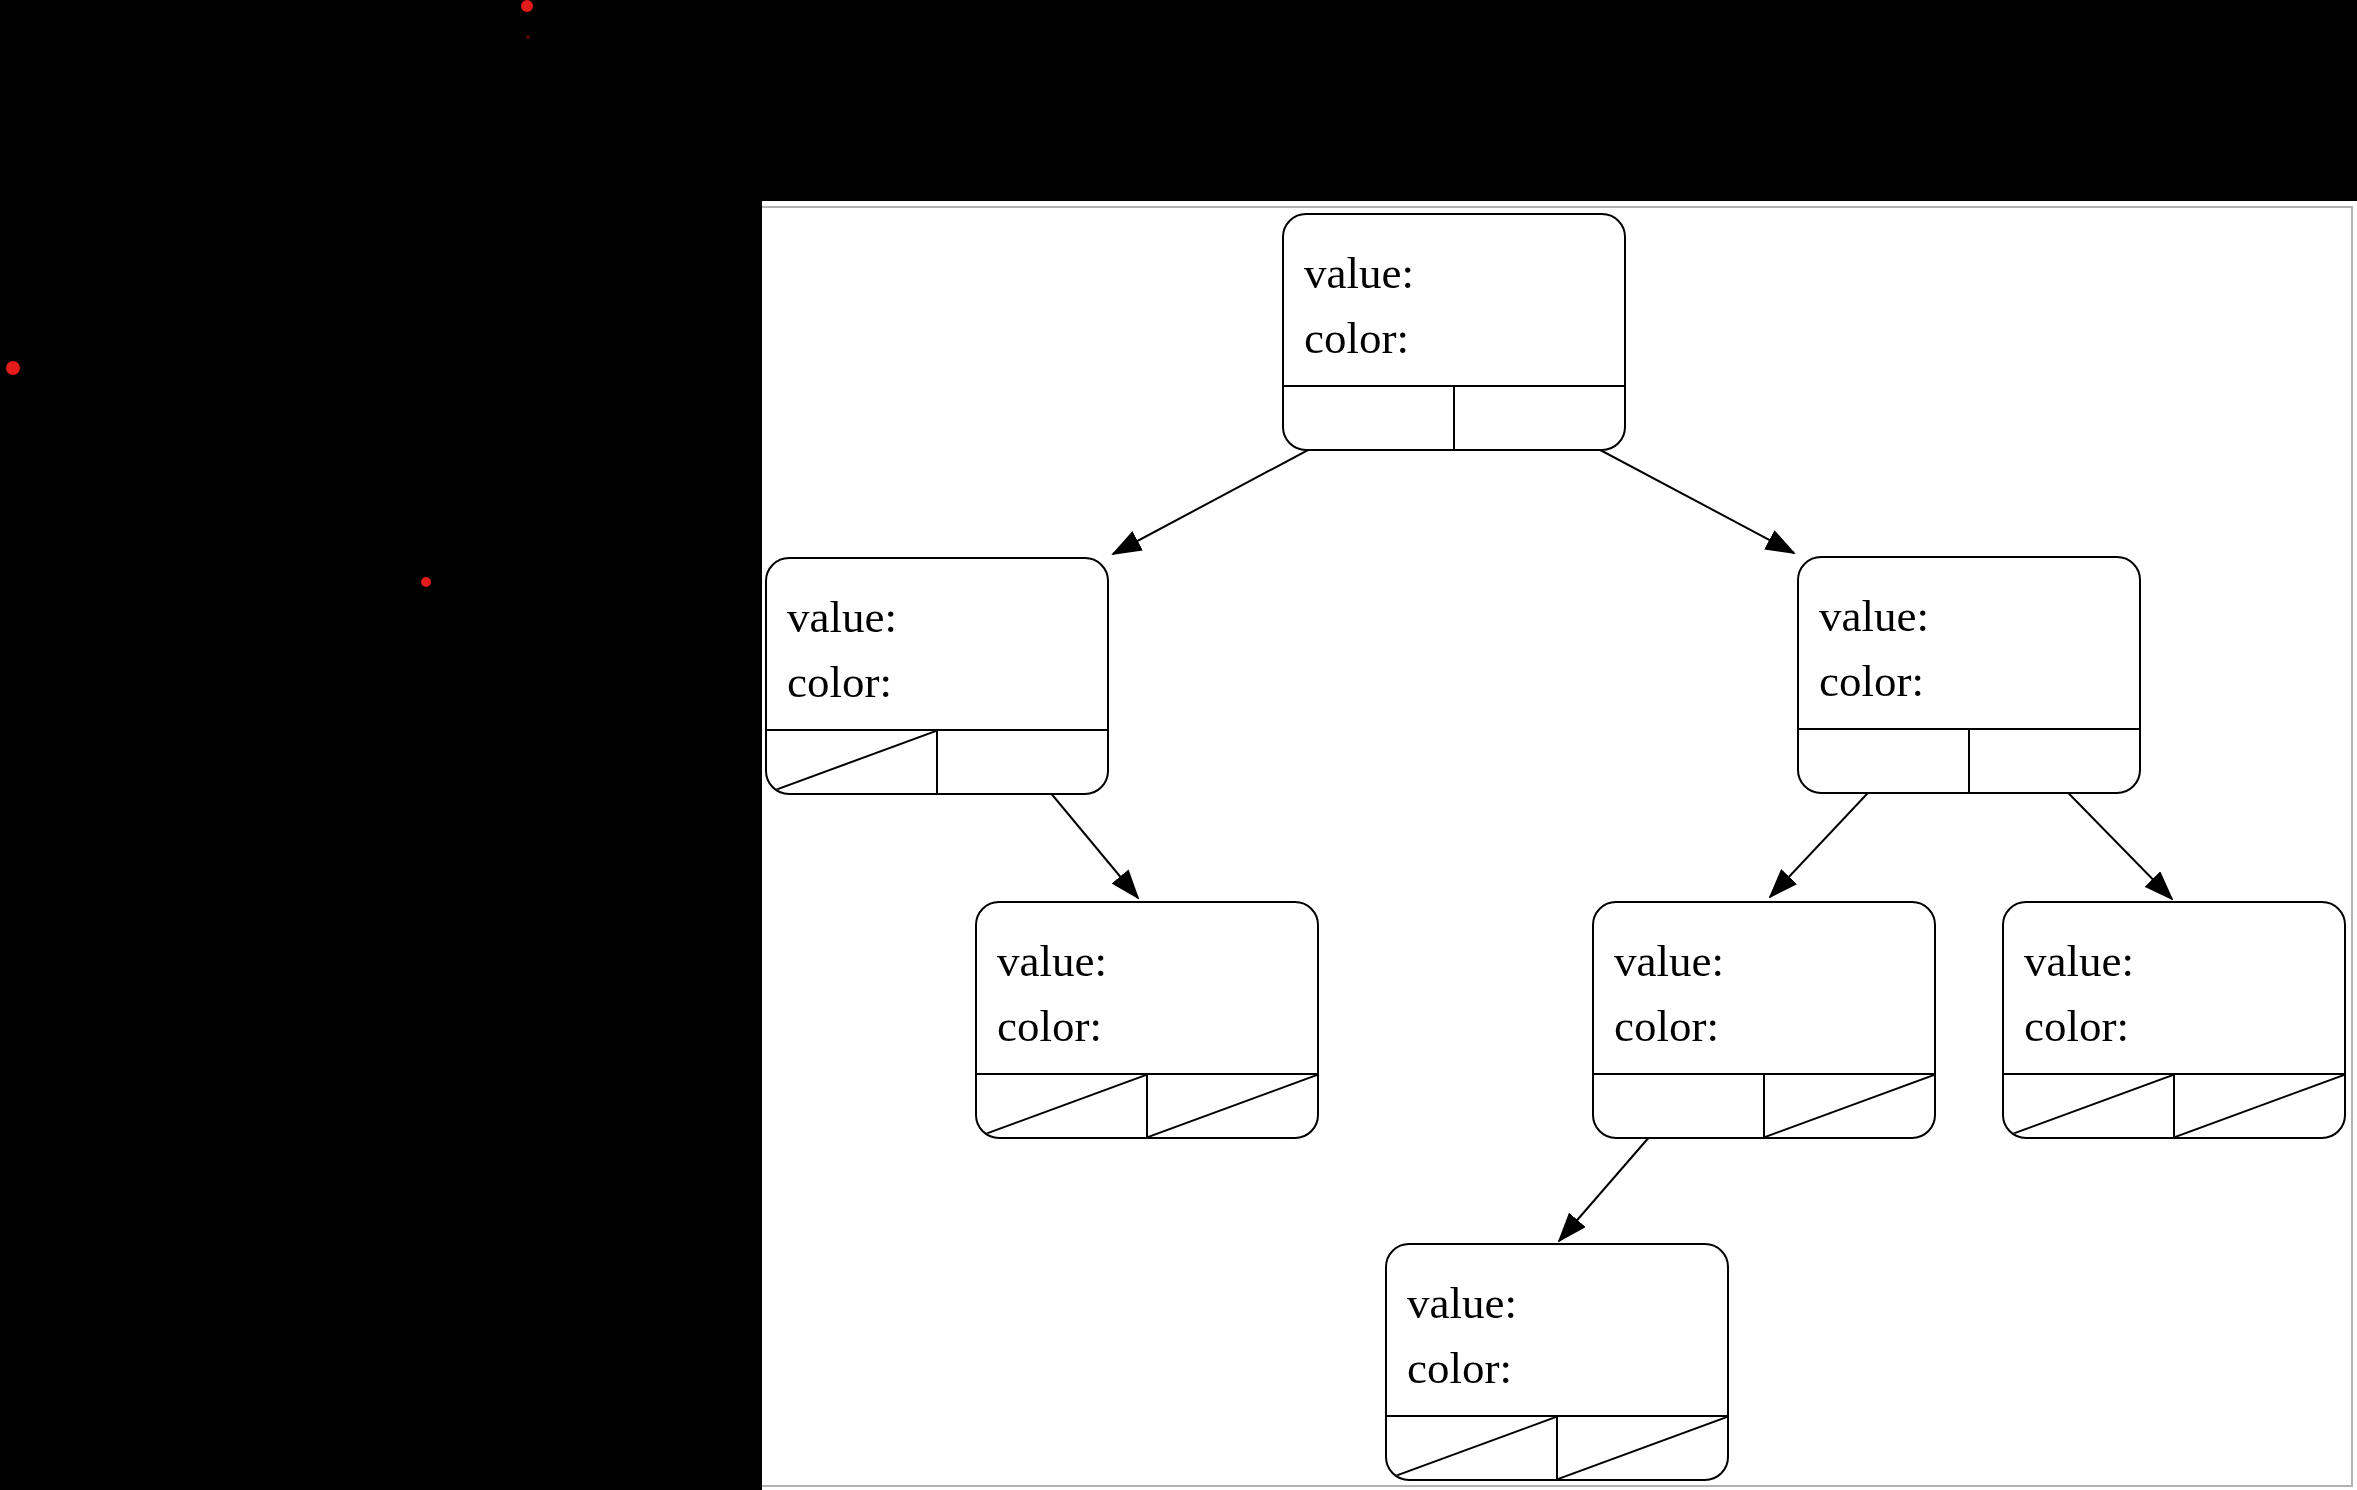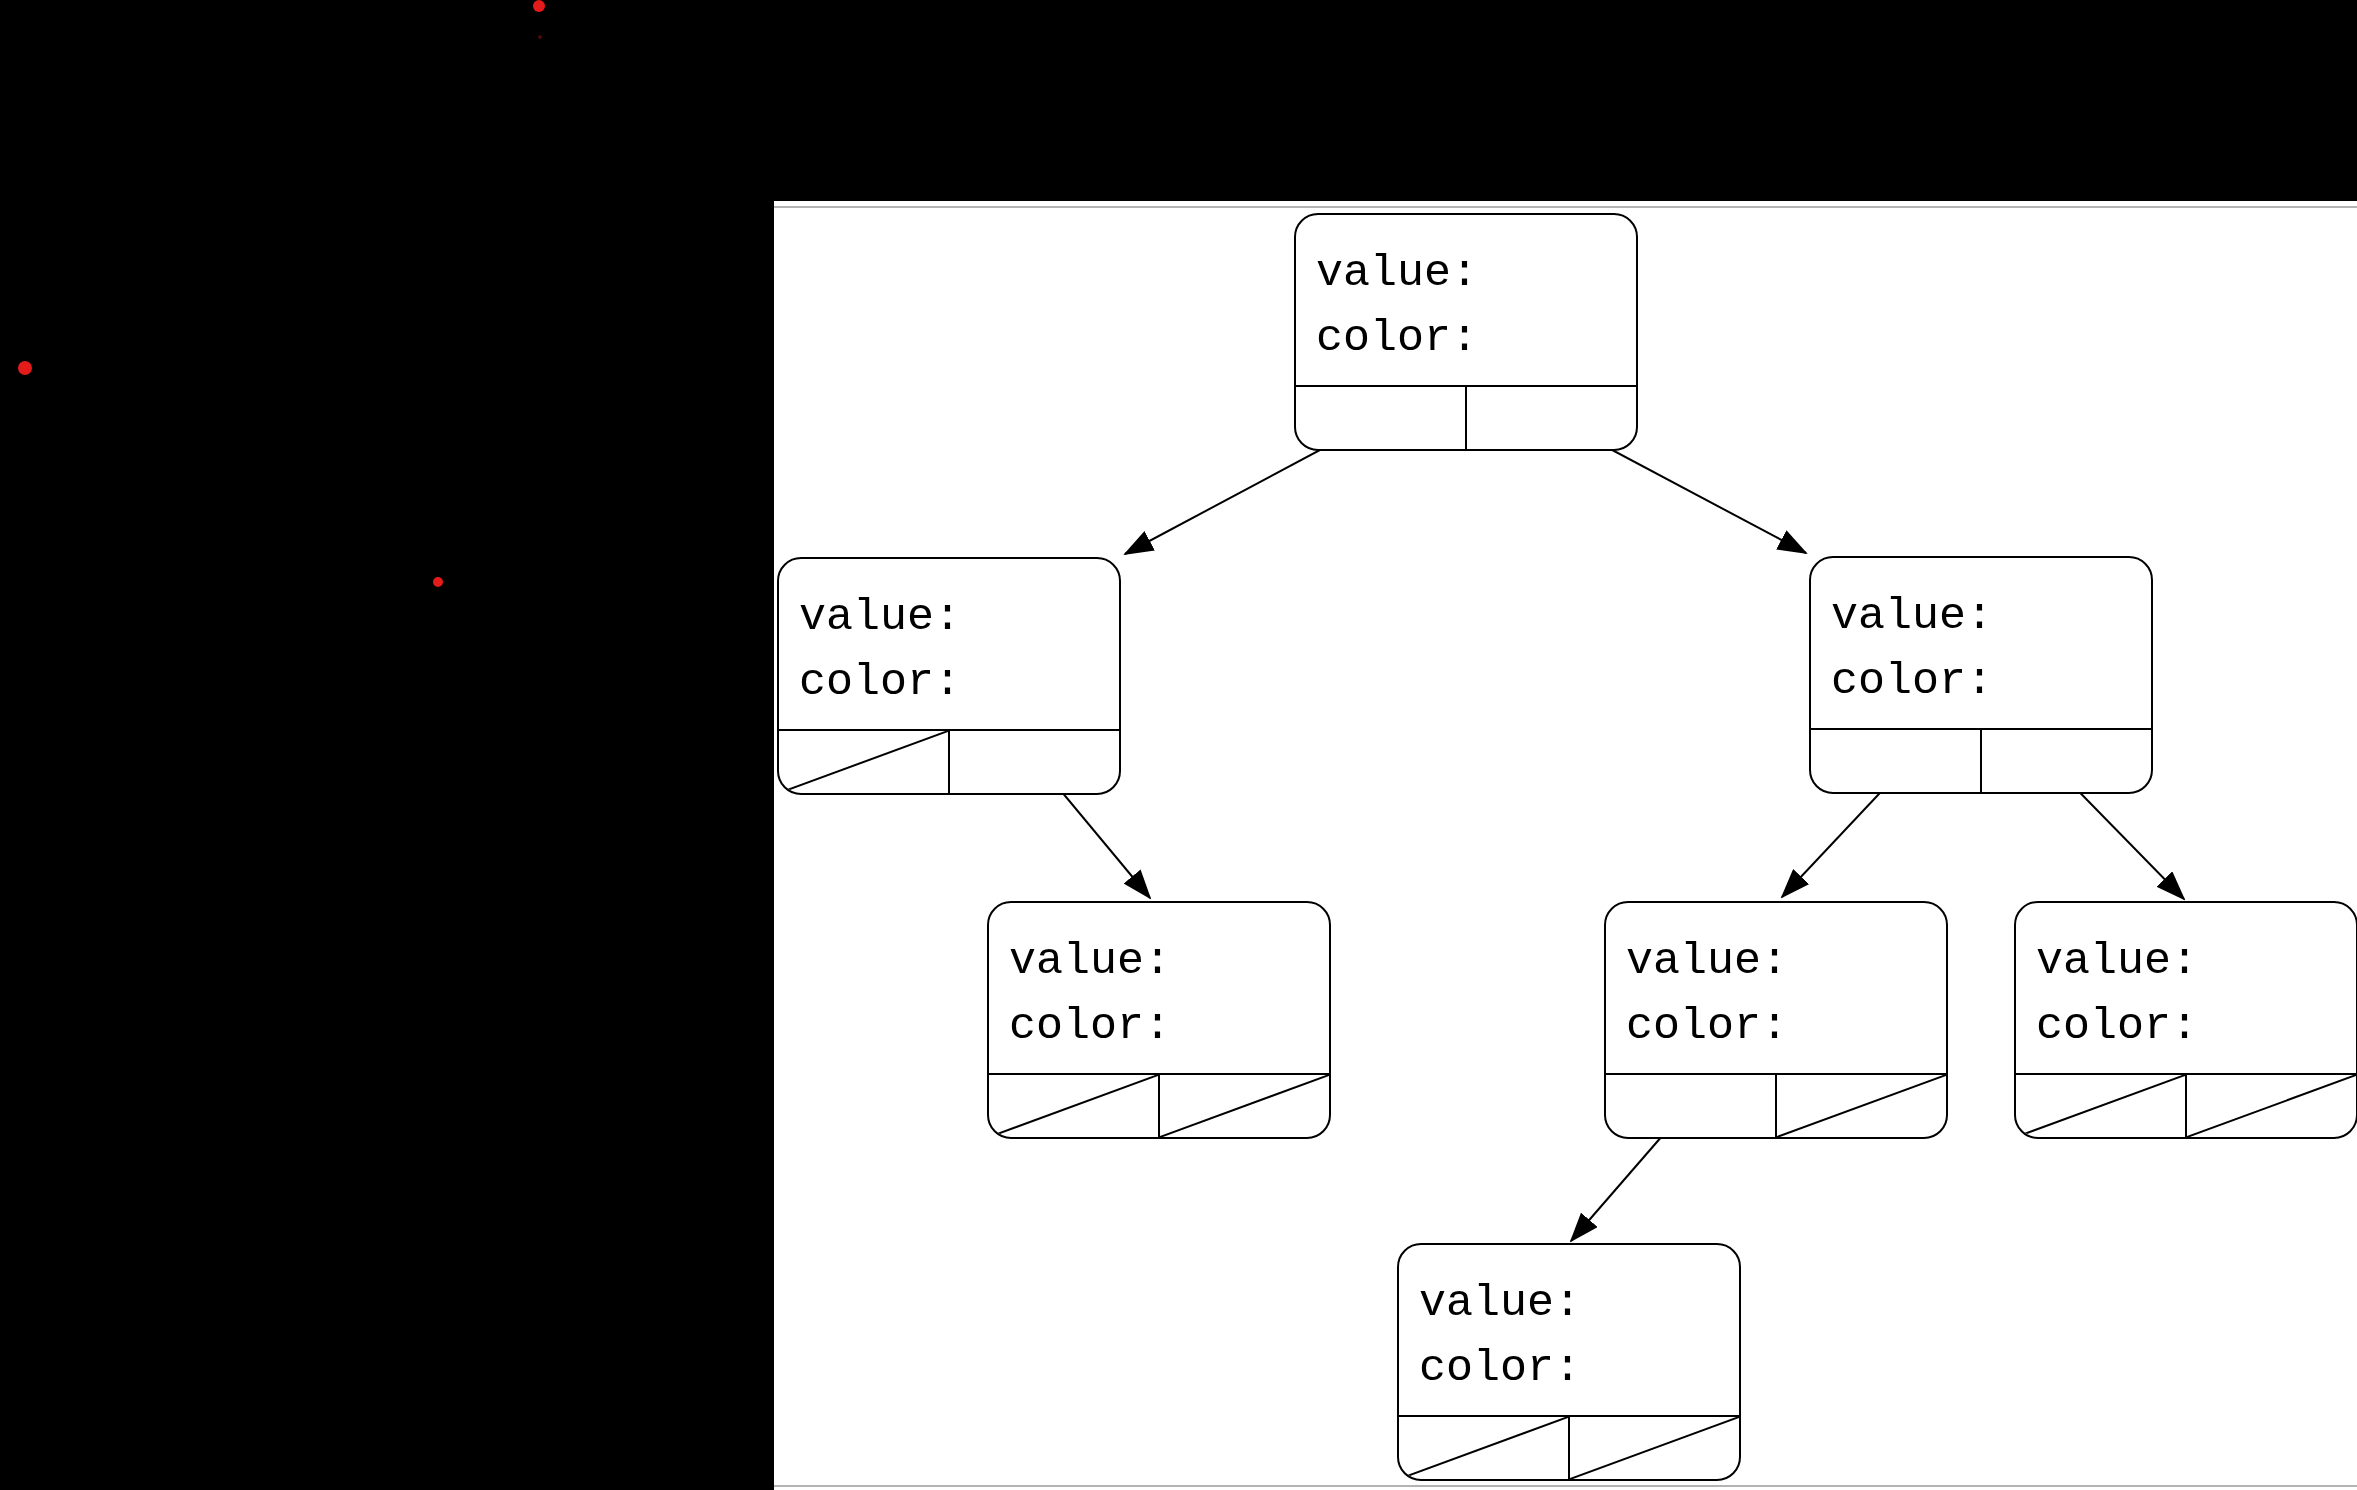--- a/index.html
+++ b/index.html
@@ -1,21 +1,21 @@
 <!DOCTYPE html>
 <html><head>
 <meta charset="utf-8">
 <style>
   html,body{margin:0;padding:0;}
   body{
     width:2357px;height:1490px;position:relative;overflow:hidden;
     background:#000;
     font-family:"Liberation Serif","DejaVu Serif",serif;
   }
-  #stage{position:absolute;left:12px;top:0;width:1904px;height:1490px;font-family:Liberation Mono, monospace;}
+  #stage{position:absolute;left:0;top:0;width:1904px;height:1490px;}
   #canvas{position:absolute;background:#fff;}
   #canvas-inner-border{
     position:absolute;left:0;top:5px;right:4px;bottom:3px;
     border-style:solid;border-width:2px 2px 2px 0;
   }
   #edges{position:absolute;left:0;top:0;pointer-events:none;}
   .node{
     position:absolute;background:#fff;border:2px solid #000;
     border-radius:24px;box-sizing:border-box;overflow:hidden;
   }

